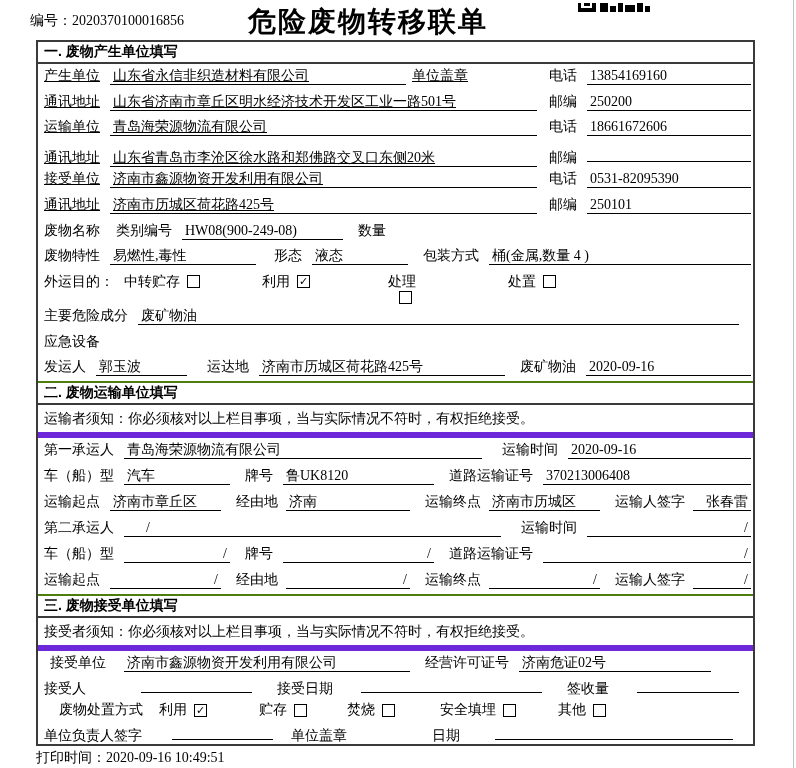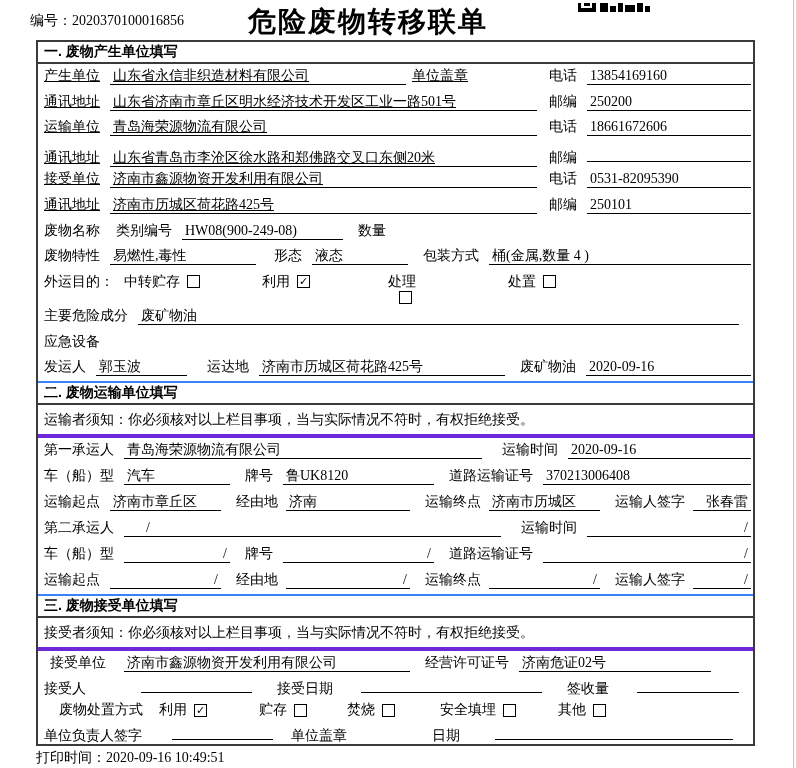--- a/index.html
+++ b/index.html
@@ -12,22 +12,22 @@
   .serial{position:absolute;left:30px;top:12px;white-space:nowrap;}
   .doc-title{position:absolute;left:0;right:60px;top:3px;text-align:center;
     font-family:"Liberation Sans","DejaVu Sans",sans-serif;font-weight:bold;font-size:28px;letter-spacing:2px;}
   .qr{position:absolute;left:578px;top:0;width:72px;height:9px;}
   
   .box{position:absolute;left:36px;top:40px;width:719px;height:706px;box-sizing:border-box;
     border:2px solid #3a3a3a;display:flex;flex-direction:column;background:#fff;}
   .sec-h{flex:none;height:22px;box-sizing:border-box;border-bottom:2px solid #3a3a3a;
     display:flex;align-items:center;padding:0 6px;
     font-family:"Liberation Sans","DejaVu Sans",sans-serif;font-weight:bold;font-size:14px;}
-  .sec-h.bt{height:24px;border-top:2px solid #3b82f6;}
-  .note{flex:none;height:33px;box-sizing:border-box;border-bottom:4px solid #6d28d9;
+  .sec-h.bt{height:24px;border-top:2px solid #4d7c0f;}
+  .note{flex:none;height:33px;box-sizing:border-box;border-bottom:6px solid #6d28d9;
     display:flex;align-items:center;padding:0 6px;white-space:nowrap;}
   .rows{display:flex;flex-direction:column;flex:none;}
   .rows1{height:317px;} .rows2{height:156px;} .rows3{height:93px;}
   .r{flex:1 1 0;display:flex;align-items:baseline;padding:3px 2px 0 6px;box-sizing:border-box;white-space:nowrap;}
   .lp{width:505px;flex:none;display:flex;align-items:center;white-space:nowrap;text-decoration:underline;}
   .l{flex:none;margin-right:10px;}
   .v{border-bottom:1px solid #000;line-height:17px;padding:0 3px;flex:none;overflow:hidden;min-height:17px;}
   .vf{flex:1 1 auto;}
   .ct{text-align:right;}
   .ind{padding-left:22px;}

